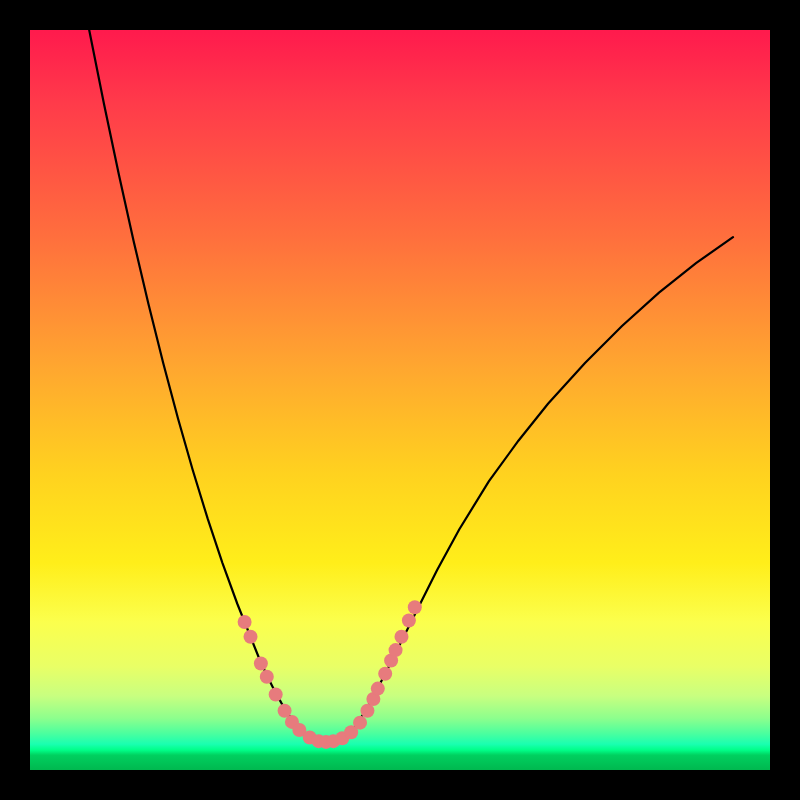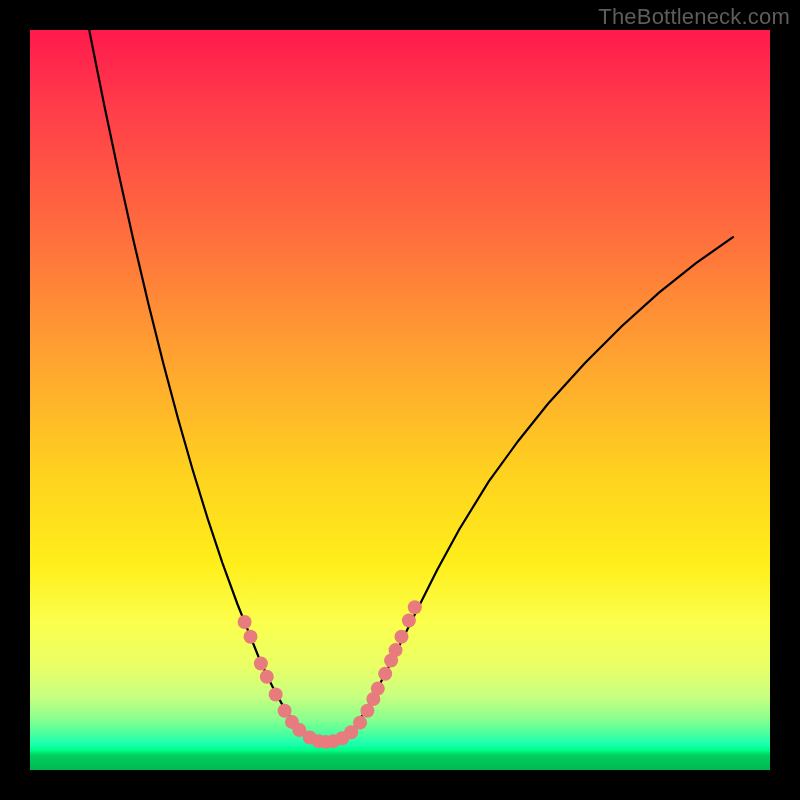--- a/index.html
+++ b/index.html
@@ -61,21 +61,20 @@
     font-size: 22px;
     font-weight: 400;
     letter-spacing: 0.2px;
     user-select: none;
   }
 </style>
 </head>
 <body>
 
 <div class="frame">
-  <div class="watermark">TheBottleneck.com</div>
   <div class="plot">
     <div class="gradient"></div>
     <svg class="curve" viewBox="0 0 740 740" preserveAspectRatio="none">
       <path id="curve-left" fill="none" stroke="#000" stroke-width="2.2" stroke-linecap="round" d="M59.20 0.00 L74.00 74.00 L88.80 144.30 L103.60 210.90 L118.40 273.80 L133.20 333.00 L148.00 388.50 L162.80 440.30 L177.60 488.40 L192.40 532.80 L207.20 573.50 L222.00 610.50 L229.40 629.00 L236.80 645.28 L244.20 660.08 L251.60 673.40 L259.00 685.24 L266.40 695.60 L273.80 704.48"></path>
       <path id="curve-floor" fill="none" stroke="#000" stroke-width="2.2" stroke-linecap="round" d="M273.80 704.48 L281.20 708.92 L288.60 711.14 L296.00 711.88 L303.40 711.14 L310.80 708.92 L318.20 704.48"></path>
       <path id="curve-right" fill="none" stroke="#000" stroke-width="2.2" stroke-linecap="round" d="M318.20 704.48 L325.60 695.60 L333.00 684.50 L340.40 671.92 L355.20 643.80 L370.00 614.20 L384.80 584.60 L407.00 540.20 L429.20 499.50 L458.80 451.40 L488.40 410.70 L518.00 373.70 L555.00 333.00 L592.00 296.00 L629.00 262.70 L666.00 233.10 L703.00 207.20"></path>
       <g id="dots">
           <circle cx="214.60" cy="592.00" r="7" fill="#e77b7d"></circle>
           <circle cx="220.52" cy="606.80" r="7" fill="#e77b7d"></circle>
           <circle cx="230.88" cy="633.44" r="7" fill="#e77b7d"></circle>

